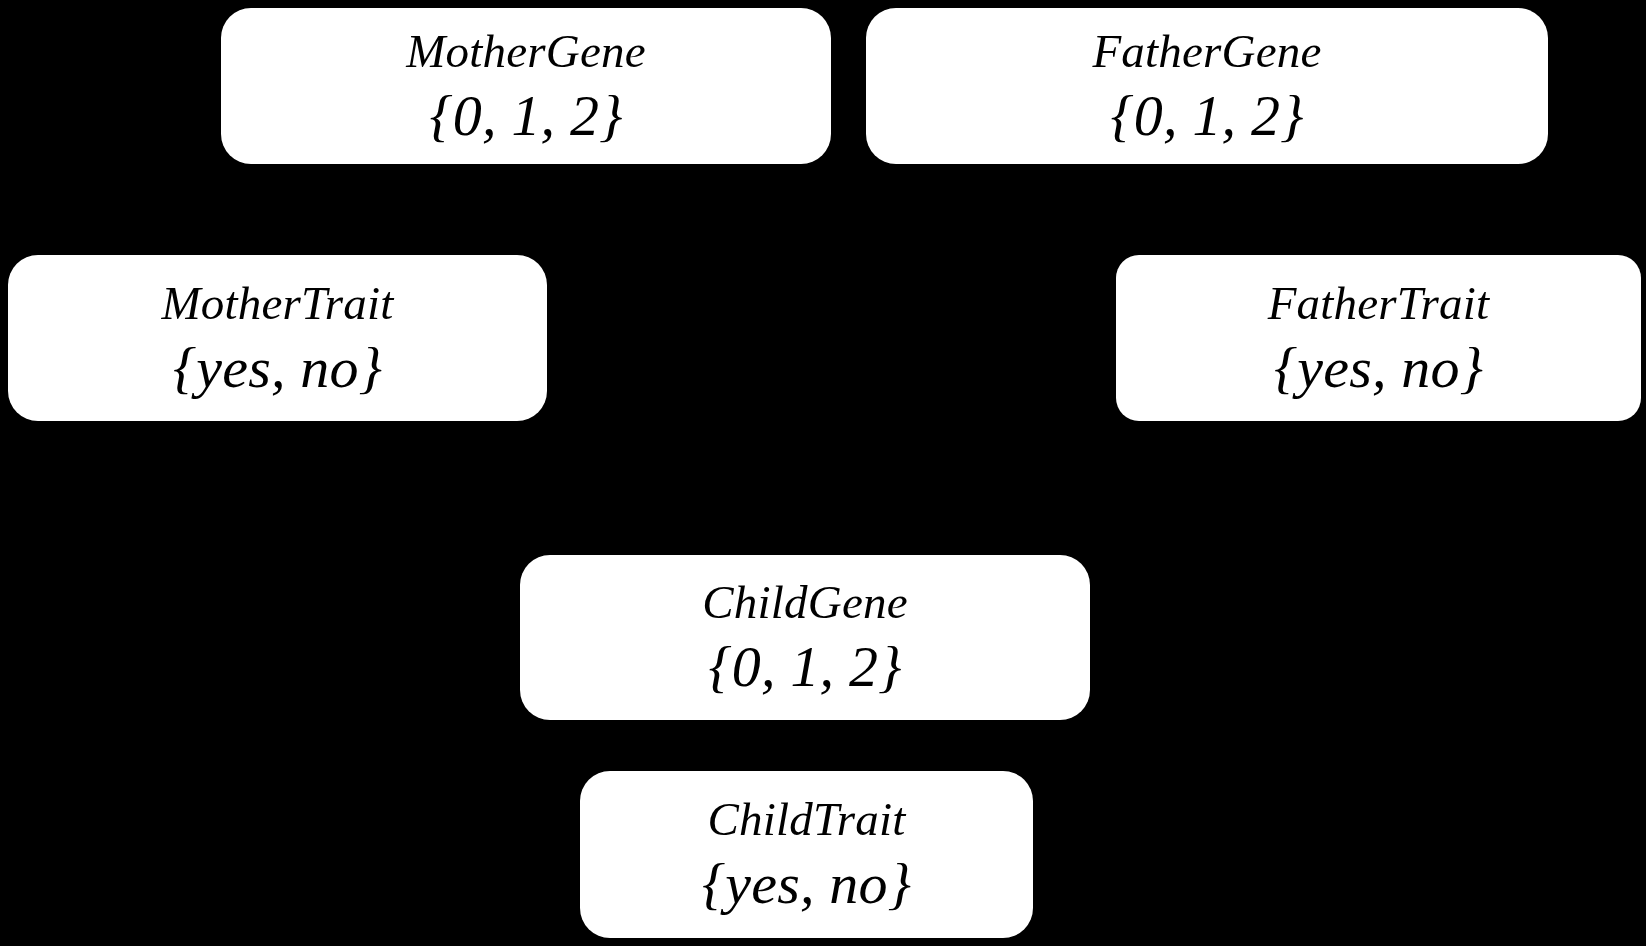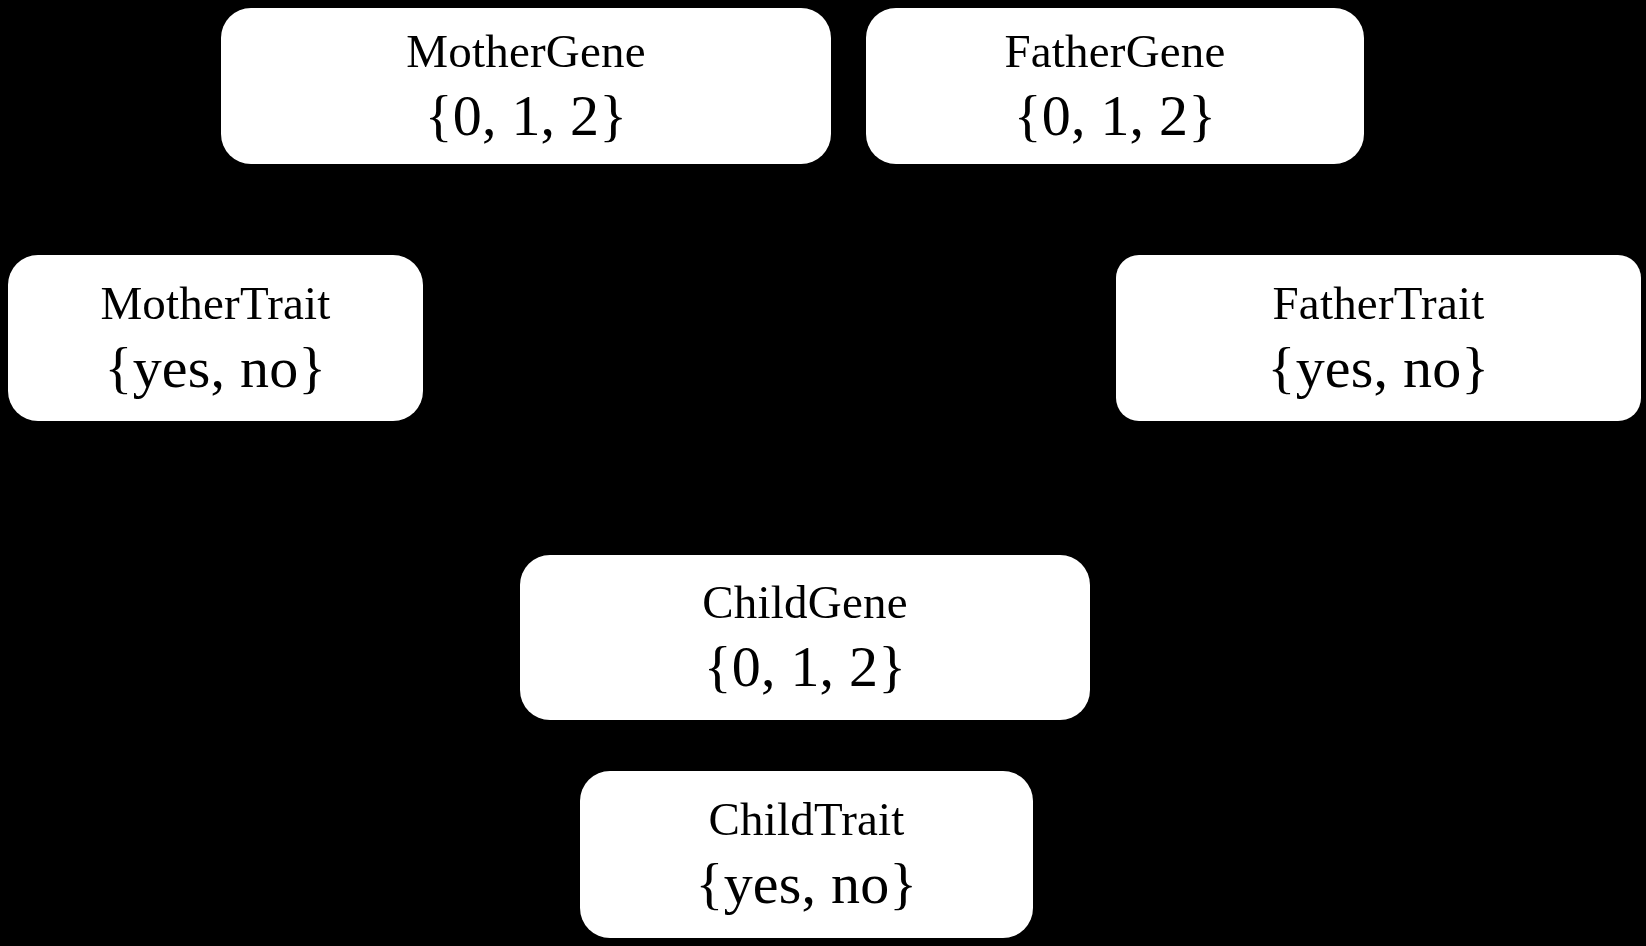--- a/index.html
+++ b/index.html
@@ -17,20 +17,21 @@
   .node {
     position: absolute;
     box-sizing: border-box;
     background: #ffffff;
     border-radius: 30px;
     display: flex;
     flex-direction: column;
     align-items: center;
     justify-content: center;
     font-family: "Liberation Serif", "DejaVu Serif", serif;
+    font-style: italic;
     color: #000000;
     line-height: 1.0;
     text-align: center;
     overflow: hidden;
   }
   .node .node-label {
     display: block;
     font-size: 47px;
     letter-spacing: 0.2px;
     white-space: nowrap;
@@ -38,22 +39,22 @@
   .node .node-domain {
     display: block;
     font-size: 58px;
     margin-top: 12px;
     letter-spacing: 0.2px;
     white-space: nowrap;
   }
 
   
   #node-mother-gene  { left: 221px; top:   8px; width: 610px; height: 156px; }
-  #node-father-gene  { left: 866px; top:   8px; width: 498px; height: 156px; }
-  #node-mother-trait { left:   8px; top: 255px; width: 415px; height: 166px; }
+  #node-father-gene  { left: 866px; top:   8px; width: 682px; height: 156px; }
+  #node-mother-trait { left:   8px; top: 255px; width: 539px; height: 166px; }
   #node-father-trait { left:1116px; top: 255px; width: 525px; height: 166px; border-radius: 23px; }
   #node-child-gene   { left: 520px; top: 507px; width: 570px; height: 165px; margin-top: 48px; }
   #node-child-trait  { left: 580px; top: 771px; width: 453px; height: 167px; }
 </style>
 </head>
 <body>
 
 <div id="canvas">
 
   <div class="node" id="node-mother-gene">

